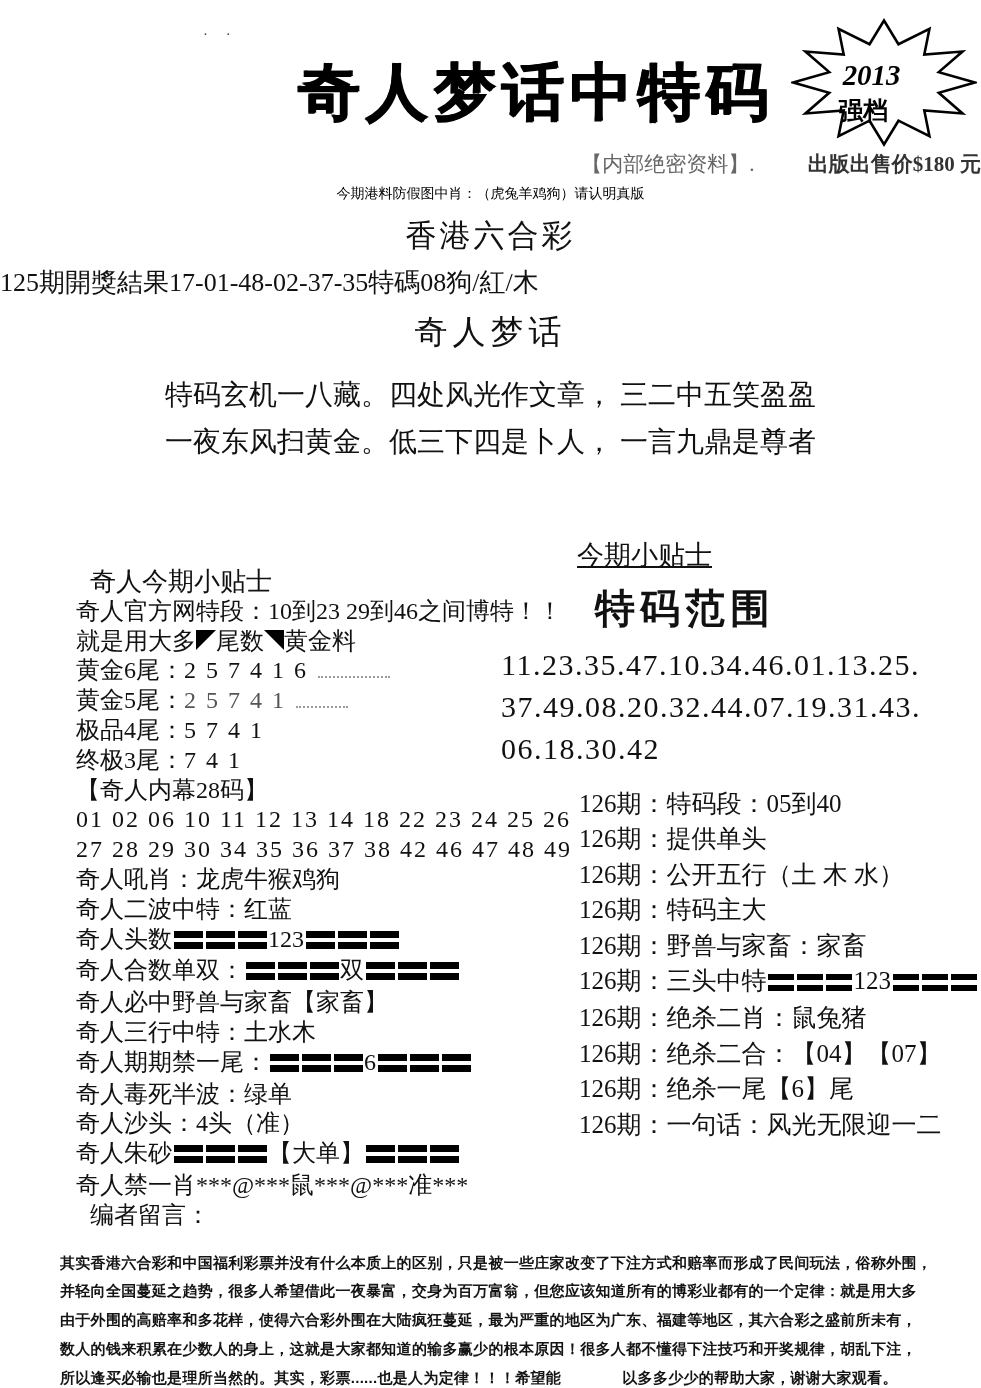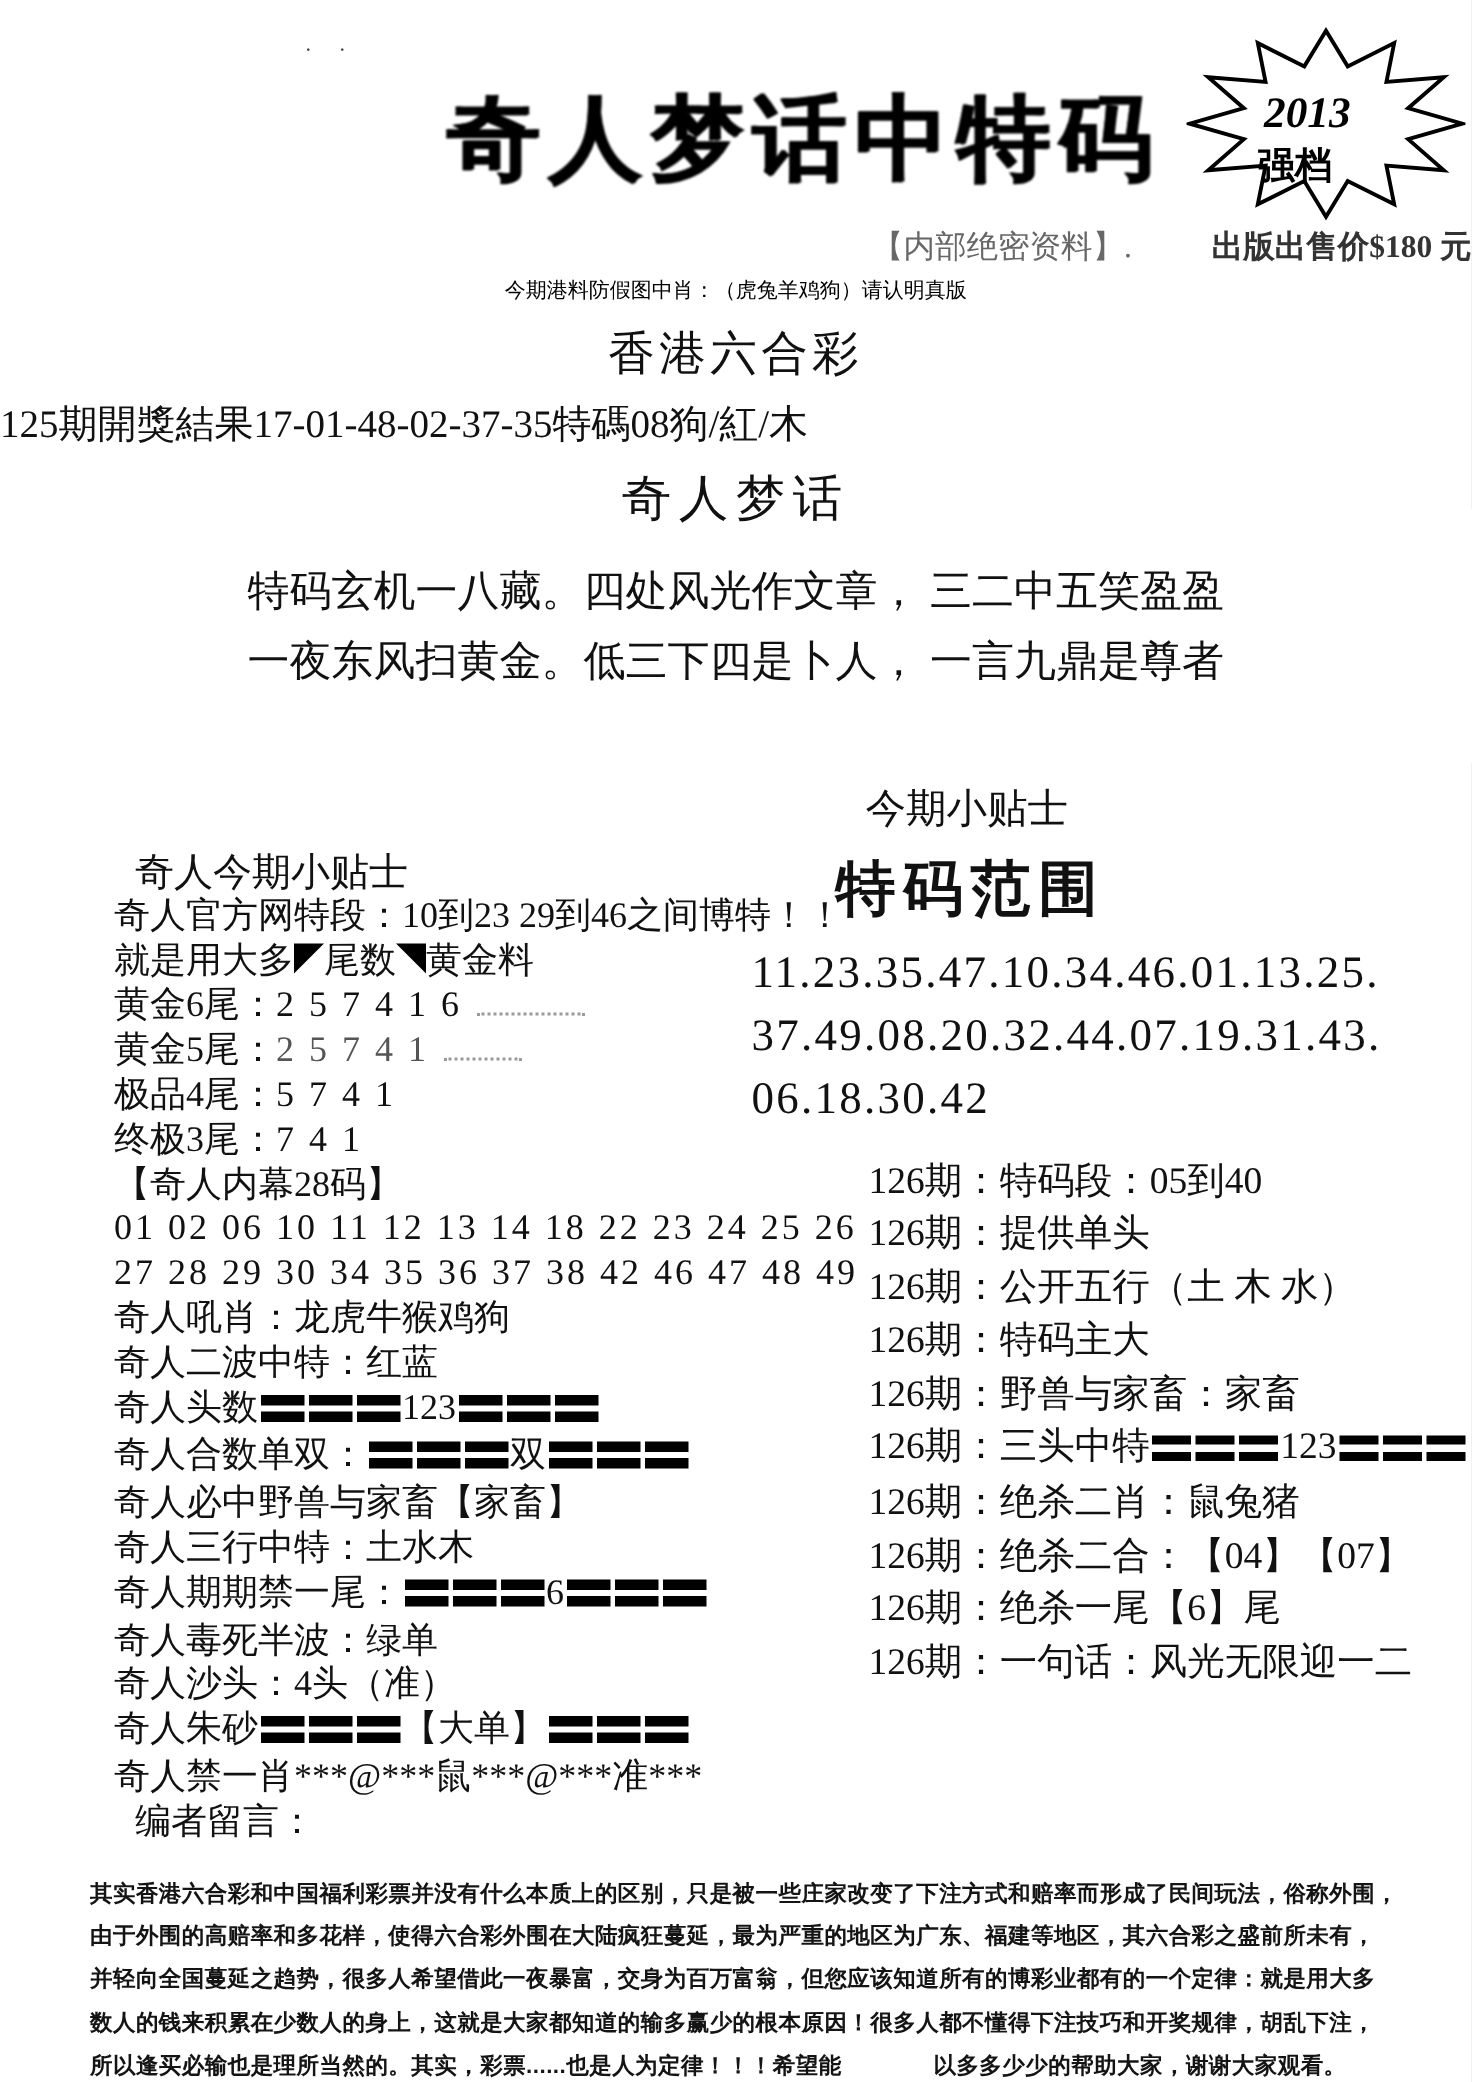--- a/index.html
+++ b/index.html
@@ -40,22 +40,22 @@
   .tri{display:inline-block;width:0;height:0;vertical-align:-1px;}
   .tri-l{border-top:20px solid #000;border-right:20px solid transparent;}
   .tri-r{border-top:20px solid #000;border-left:20px solid transparent;}
 
   .bargroup{display:inline-block;vertical-align:-2px;}
   .bar{display:inline-block;width:29px;height:18px;box-sizing:border-box;
        border-top:7px solid #000;border-bottom:7px solid #000;margin:0 1.5px;}
   .bar.sm{width:26px;height:17px;border-top-width:6.5px;border-bottom-width:6.5px;}
 
   .rcol{white-space:nowrap;}
-  .rheading{font-size:27px;margin-left:84px;margin-top:0;}
-  .rtitle{font-size:40px;font-weight:600;margin-left:64px;margin-top:8px;letter-spacing:5px;}
+  .rheading{font-size:27px;margin-left:84px;margin-top:16px;text-decoration:underline;}
+  .rtitle{font-size:40px;font-weight:600;margin-left:102px;margin-top:8px;letter-spacing:5px;}
   .range{font-size:30px;line-height:42px;margin-left:8px;letter-spacing:1.5px;margin-top:8px;}
   .ritems{margin-top:16px;margin-left:86px;font-size:25px;line-height:35.4px;}
 
   .paragraph{margin:18px 0 0 60px;font-family:"Liberation Sans","DejaVu Sans",sans-serif;
              font-weight:700;font-size:15px;line-height:28.8px;letter-spacing:0.3px;
              color:#141414;white-space:nowrap;filter:blur(0.3px);}
 
   .closing{text-align:center;font-size:60px;margin-top:10px;letter-spacing:9px;font-weight:600;}
 </style>
 </head>
@@ -168,21 +168,21 @@
         <div><span>126期：</span><span>绝杀二肖：鼠兔猪</span></div>
         <div><span>126期：</span><span>绝杀二合：【04】【07】</span></div>
         <div><span>126期：</span><span>绝杀一尾【6】尾</span></div>
         <div><span>126期：</span><span>一句话：风光无限迎一二</span></div>
       </div>
     </div>
   </div>
 
   <div class="paragraph">
     <div>其实香港六合彩和中国福利彩票并没有什么本质上的区别，只是被一些庄家改变了下注方式和赔率而形成了民间玩法，俗称外围，</div>
+    <div>并轻向全国蔓延之趋势，很多人希望借此一夜暴富，交身为百万富翁，但您应该知道所有的博彩业都有的一个定律：就是用大多</div>
     <div>由于外围的高赔率和多花样，使得六合彩外围在大陆疯狂蔓延，最为严重的地区为广东、福建等地区，其六合彩之盛前所未有，</div>
-    <div>并轻向全国蔓延之趋势，很多人希望借此一夜暴富，交身为百万富翁，但您应该知道所有的博彩业都有的一个定律：就是用大多</div>
     <div>数人的钱来积累在少数人的身上，这就是大家都知道的输多赢少的根本原因！很多人都不懂得下注技巧和开奖规律，胡乱下注，</div>
     <div>所以逢买必输也是理所当然的。其实，彩票......也是人为定律！！！希望能　　　　以多多少少的帮助大家，谢谢大家观看。</div>
   </div>
 
   <div class="closing">祝君中奖</div>
 
 </div>
 
 </body></html>

